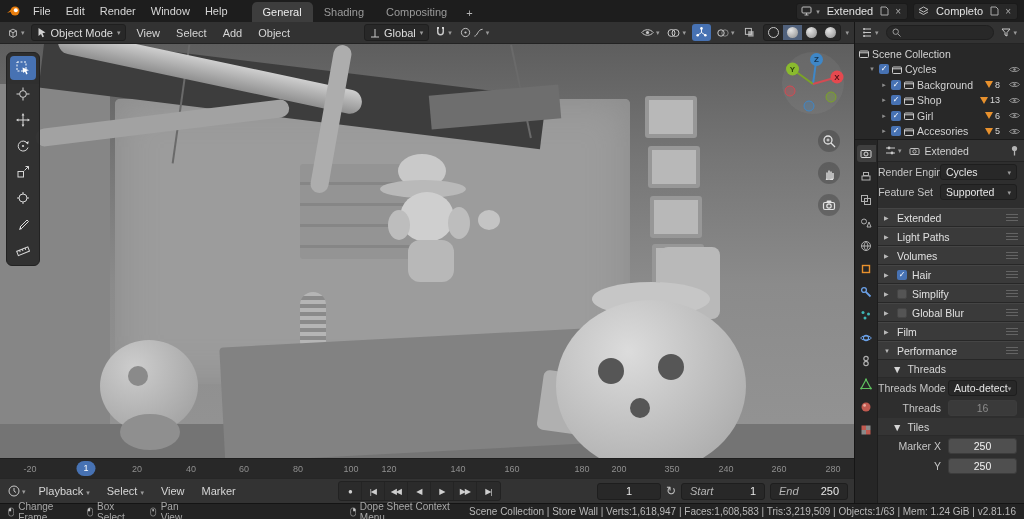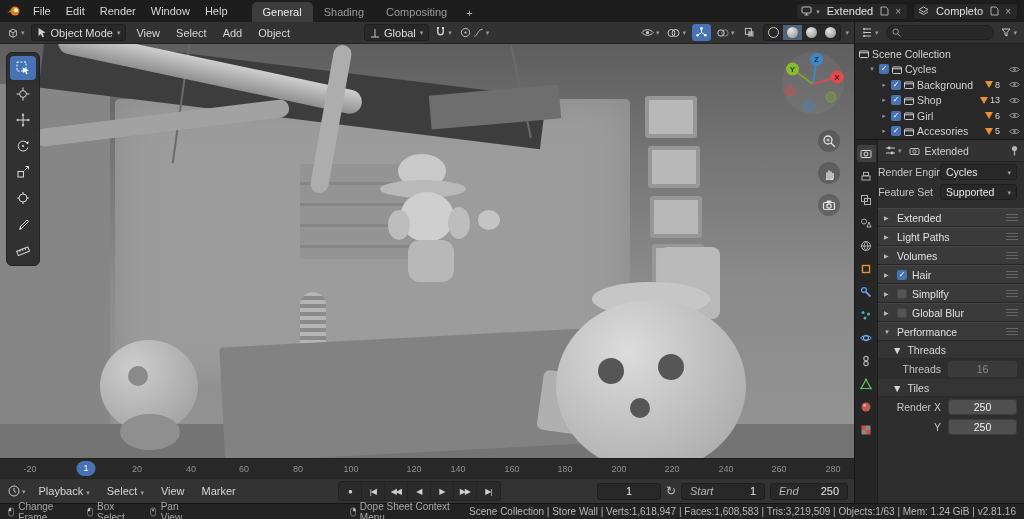--- a/index.html
+++ b/index.html
@@ -401,26 +401,26 @@
       </div>
 
       <div class="ruler">
         <span class="tick" style="left:30px">-20</span>
         <span class="tick" style="left:84px">0</span>
         <span class="tick" style="left:137px">20</span>
         <span class="tick" style="left:191px">40</span>
         <span class="tick" style="left:244px">60</span>
         <span class="tick" style="left:298px">80</span>
         <span class="tick" style="left:351px">100</span>
-        <span class="tick" style="left:414px">120</span>
+        <span class="tick" style="left:389px">120</span>
         <span class="tick" style="left:458px">140</span>
         <span class="tick" style="left:512px">160</span>
-        <span class="tick" style="left:565px">180</span>
+        <span class="tick" style="left:582px">180</span>
         <span class="tick" style="left:619px">200</span>
-        <span class="tick" style="left:672px">220</span>
+        <span class="tick" style="left:672px">350</span>
         <span class="tick" style="left:726px">240</span>
         <span class="tick" style="left:779px">260</span>
         <span class="tick" style="left:833px">280</span>
         <span class="playhead">1</span>
       </div>
 
       <div class="tcontrols">
         <span class="hdr-btn">
           <svg width="12" height="12" viewBox="0 0 12 12">
               <circle cx="6" cy="6" r="5" fill="none" stroke="#c8c8c8"></circle>
@@ -735,39 +735,51 @@
               <span>Simplify</span>
               <span class="grip"></span>
             </div>
             <div class="section">
               <span class="arrow">▶</span>
               <span class="cb-empty"></span>
               <span>Global Blur</span>
               <span class="grip"></span>
             </div>
             <div class="section">
+              <span class="arrow">▶</span>
+              <span>Film</span>
+              <span class="grip"></span>
+            </div>
+            <div class="section">
               <span class="arrow">▼</span>
               <span>Performance</span>
               <span class="grip"></span>
             </div>
 
             <div class="subsection">
               <span class="arrow">▼</span>
               <span>Threads</span>
             </div>
             <div class="prop-row">
+              <span class="prop-label" style="width:70px;">Threads Mode</span>
+              <span class="prop-value">
+                  <span>Auto-detect</span>
+                  <span class="chev">▾</span>
+                </span>
+            </div>
+            <div class="prop-row">
               <span class="prop-label" style="width:70px;">Threads</span>
               <span class="prop-value num disabled">16</span>
             </div>
             <div class="subsection">
               <span class="arrow">▼</span>
               <span>Tiles</span>
             </div>
             <div class="prop-row">
-              <span class="prop-label" style="width:70px;">Render X</span>
+              <span class="prop-label" style="width:70px;">Marker X</span>
               <span class="prop-value num">250</span>
             </div>
             <div class="prop-row">
               <span class="prop-label" style="width:70px;">Y</span>
               <span class="prop-value num">250</span>
             </div>
           </div>
         </div>
       </div>
     </div>

